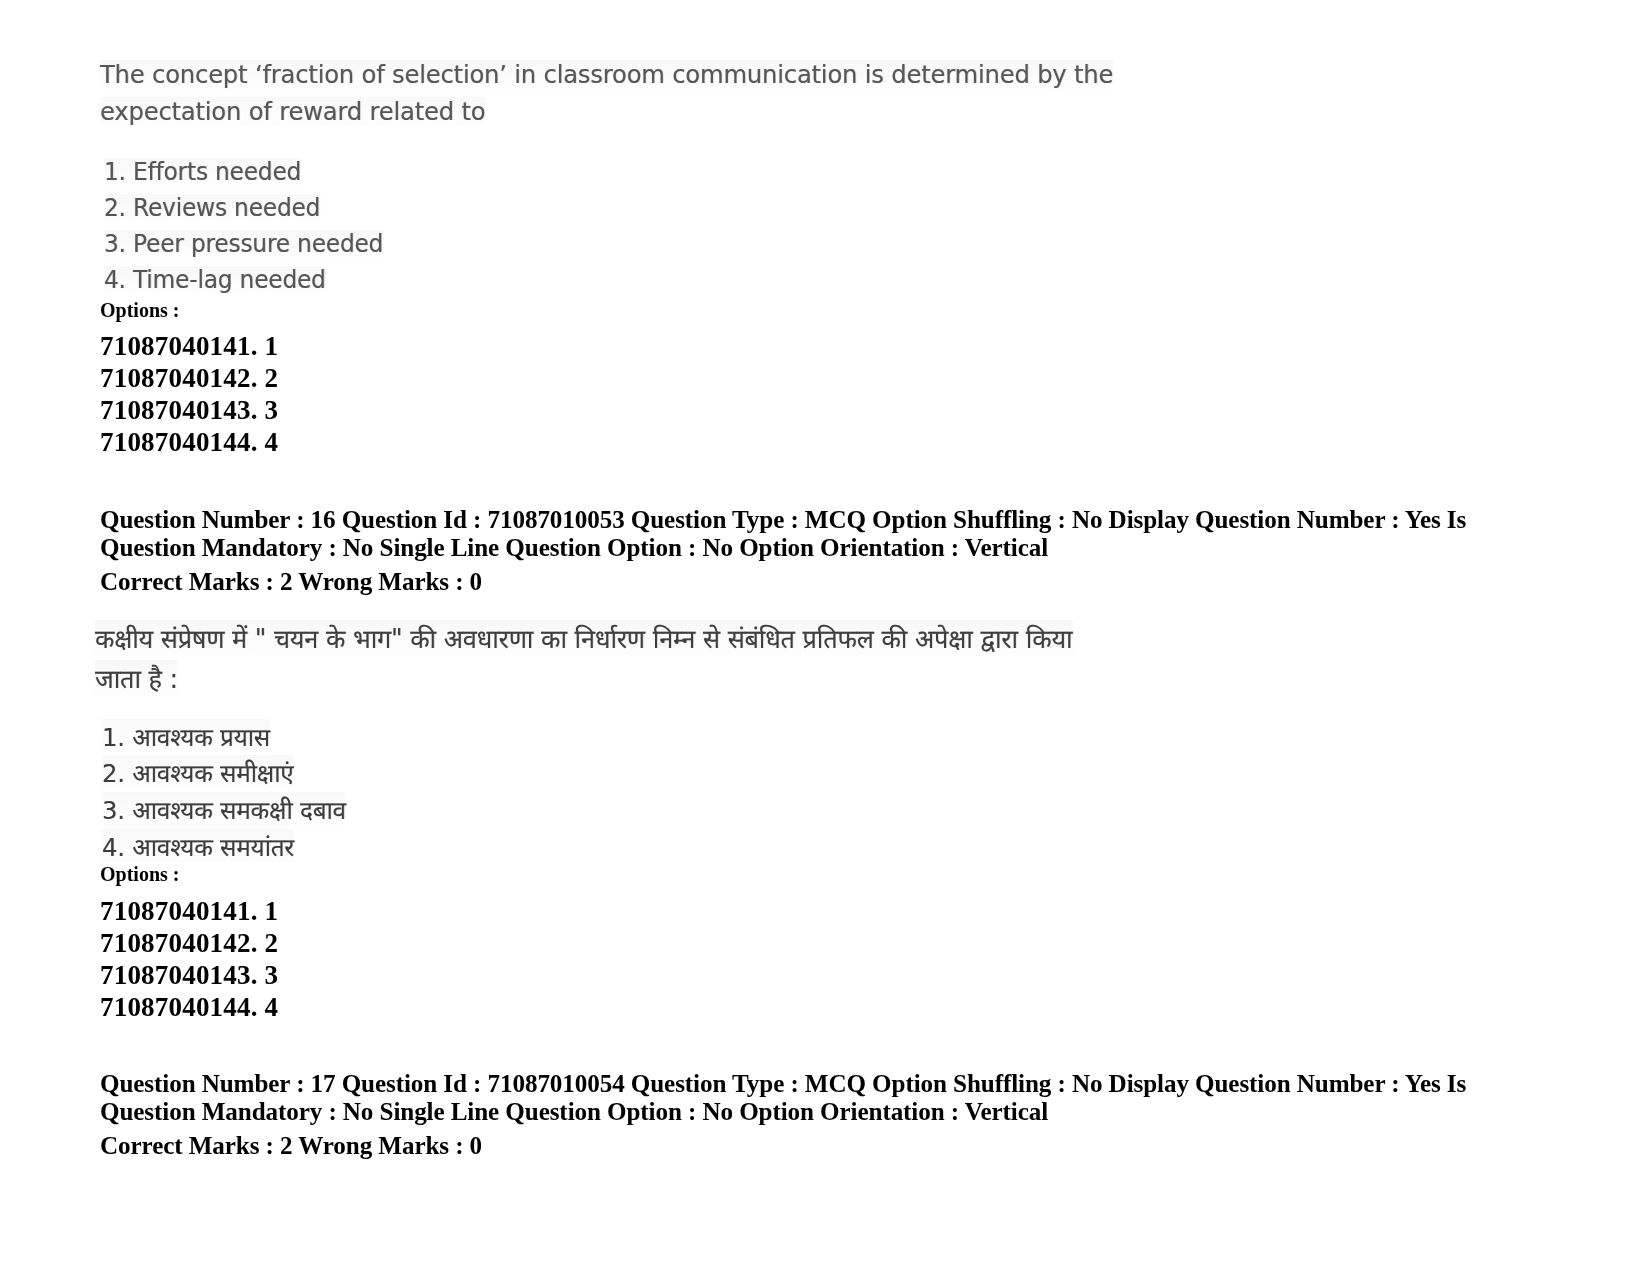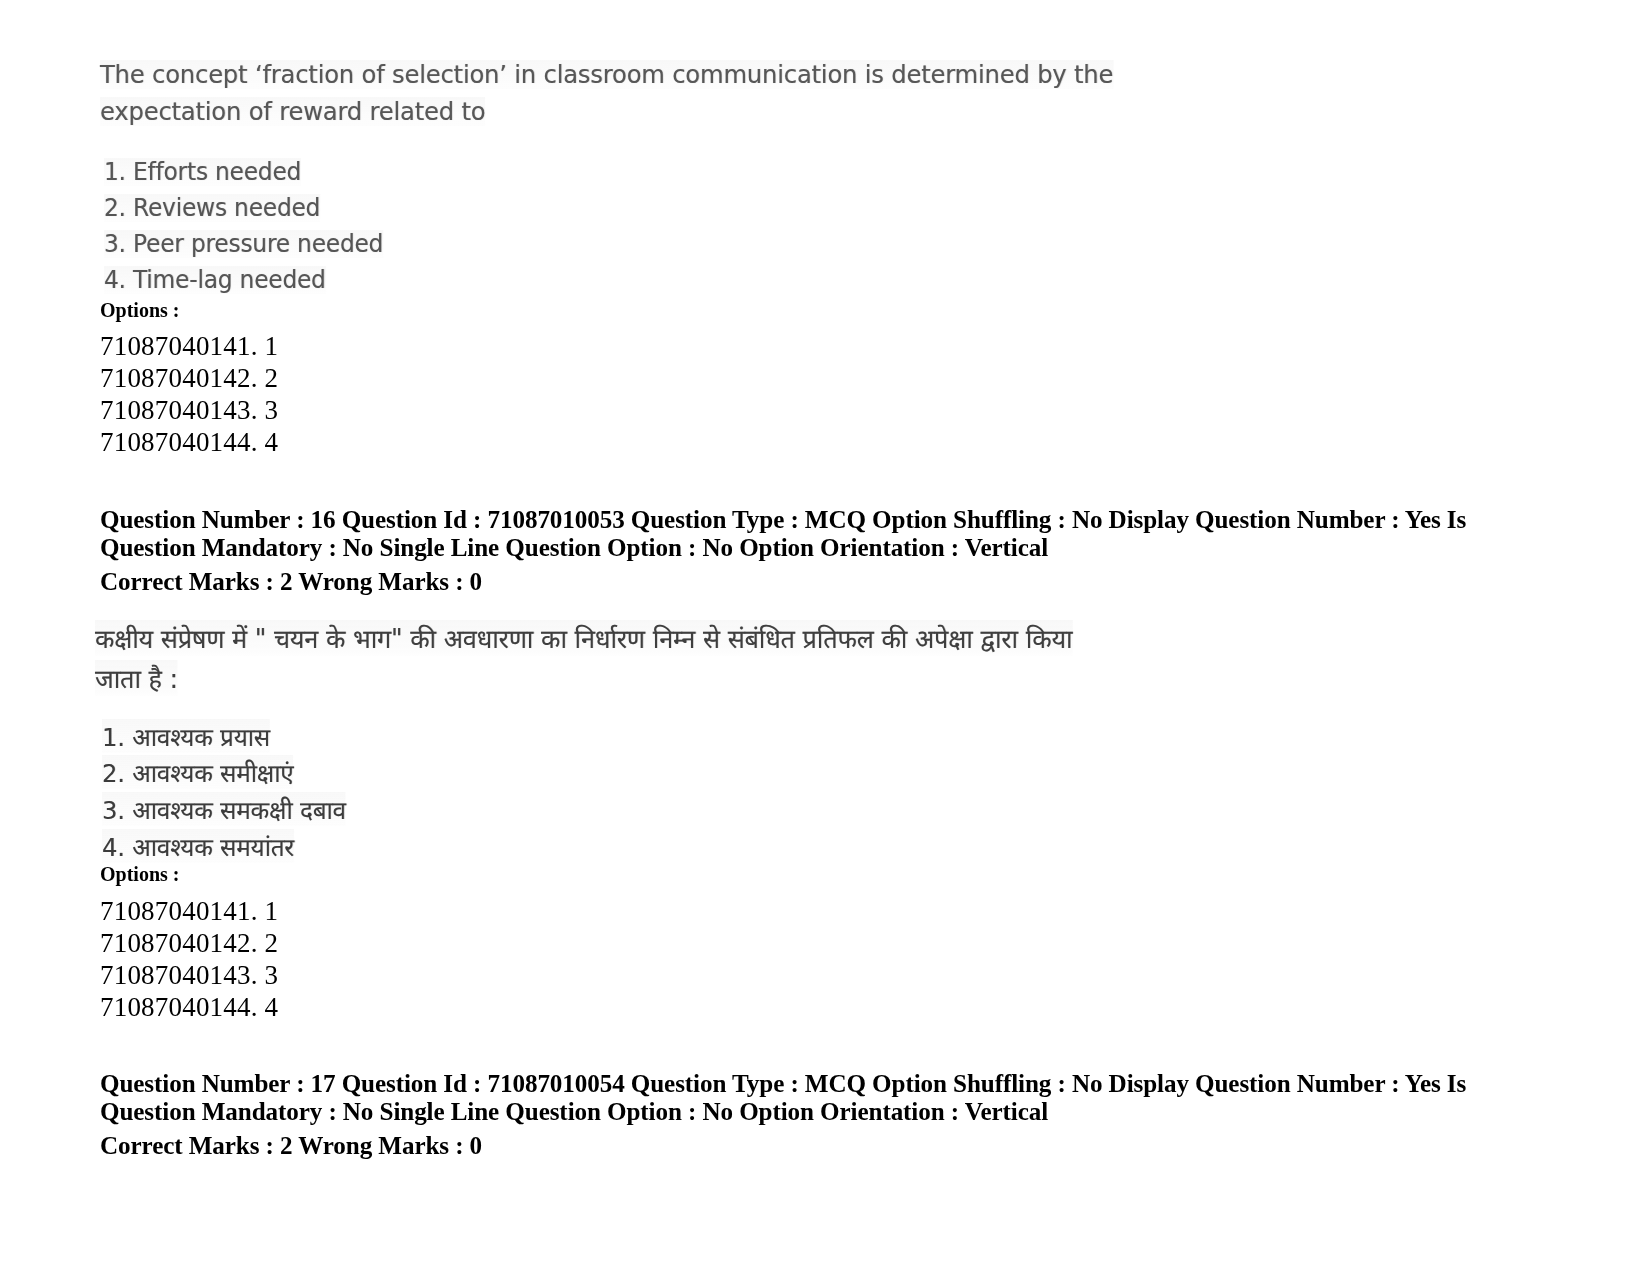--- a/index.html
+++ b/index.html
@@ -67,21 +67,21 @@
     color: #000000;
     font-family: "Liberation Serif", "DejaVu Serif", serif;
     white-space: nowrap;
   }
   .options-label {
     font-size: 20px;
     font-weight: bold;
   }
   .option-id {
     font-size: 27px;
-    font-weight: normal;
+    font-weight: bold;
     letter-spacing: 0.2px;
   }
   .meta {
     font-size: 25.5px;
     font-weight: bold;
     letter-spacing: -0.1px;
   }
   .meta.wide {
     transform: scaleX(0.985);
     transform-origin: left center;

